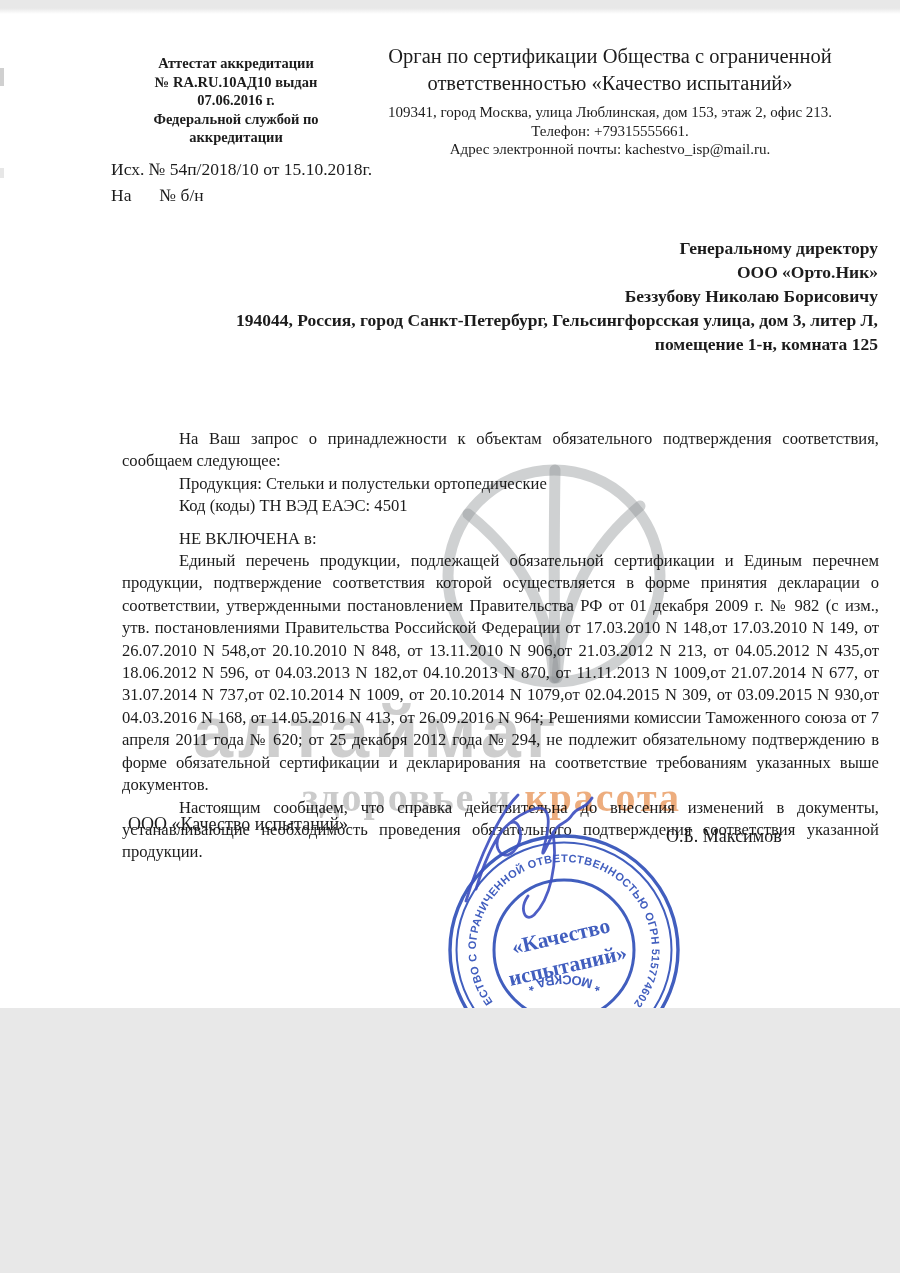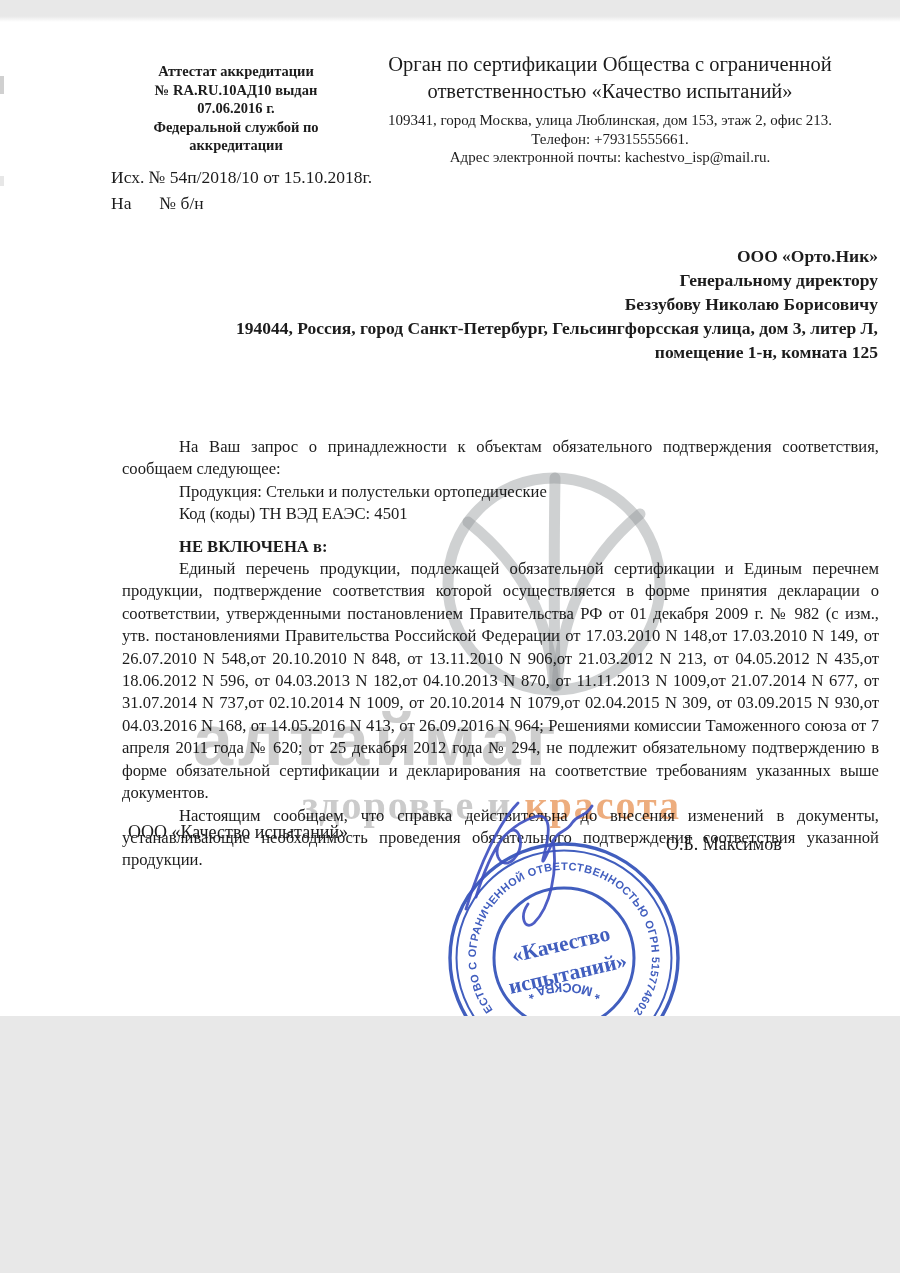--- a/index.html
+++ b/index.html
@@ -1,17 +1,17 @@
 <!DOCTYPE html>
 <html lang="ru"><head>
 <meta charset="utf-8">
 <style>
   html,body{margin:0;padding:0;background:#e8e8e8;}
   .page{
-    position:relative;width:900px;height:1000px;margin:16px auto;
+    position:relative;width:900px;height:1000px;margin:8px auto;
     background:#ffffff;overflow:hidden;
     font-family:"Liberation Serif","DejaVu Serif",serif;color:#1c1c1c;
   }
   .abs{position:absolute;}
   .top-noise{top:0;left:0;width:900px;height:6px;
     background:linear-gradient(rgba(170,170,170,.28),rgba(255,255,255,0));z-index:1;}
   .edge-smudge{left:0;width:4px;background:rgba(120,120,120,.35);z-index:1;}
 
   
   .accred{top:46px;left:130px;width:212px;text-align:center;
@@ -28,21 +28,21 @@
   
   .addressee{top:228px;left:130px;width:748px;text-align:right;
     font-weight:bold;font-size:17.5px;line-height:24px;z-index:2;}
 
   
   .body-text{top:420px;left:122px;width:757px;font-size:16.6px;
     line-height:22.4px;text-align:justify;z-index:2;}
   .body-text p{margin:0;}
   .ind{text-indent:57px;}
   .plain{text-align:left;}
-  .gap-top{margin-top:10px !important;font-weight:bold;}
+  .gap-top{margin-top:10px !important;}
 
   
   .signer{top:802px;left:128px;font-size:18px;line-height:28px;z-index:2;}
   .signer-name{top:818px;left:666px;font-size:18px;z-index:2;text-align:right;}
   .sig-svg{top:775px;left:452px;z-index:6;}
   .stamp-svg{top:822px;left:444px;z-index:5;}
   .stamp-ring{font-family:"Liberation Sans","DejaVu Sans",sans-serif;
     font-weight:bold;letter-spacing:.5px;fill:#2d4db8;}
   .stamp-center{font-family:"Liberation Serif","DejaVu Serif",serif;
     font-weight:bold;font-size:21.5px;fill:#2d4db8;}
@@ -84,22 +84,22 @@
   </div>
 
   <div class="abs ref">
     <div>Исх. № 54п/2018/10 от 15.10.2018г.</div>
     <div>
       <span>На</span><span class="on-value">№ б/н</span>
     </div>
   </div>
 
   <div class="abs addressee">
+    <div>Генеральному директору</div>
     <div>ООО «Орто.Ник»</div>
-    <div>Генеральному директору</div>
     <div>Беззубову Николаю Борисовичу</div>
     <div>194044, Россия, город Санкт-Петербург, Гельсингфорсская улица, дом 3, литер Л,</div>
     <div>помещение 1-н, комната 125</div>
   </div>
 
   <div class="abs body-text">
     <p class="ind">На Ваш запрос о принадлежности к объектам обязательного подтверждения соответствия, сообщаем следующее:</p>
     <p class="ind plain">Продукция: Стельки и полустельки ортопедические</p>
     <p class="ind plain">Код (коды) ТН ВЭД ЕАЭС: 4501</p>
     <p class="ind plain gap-top">НЕ ВКЛЮЧЕНА в:</p>

